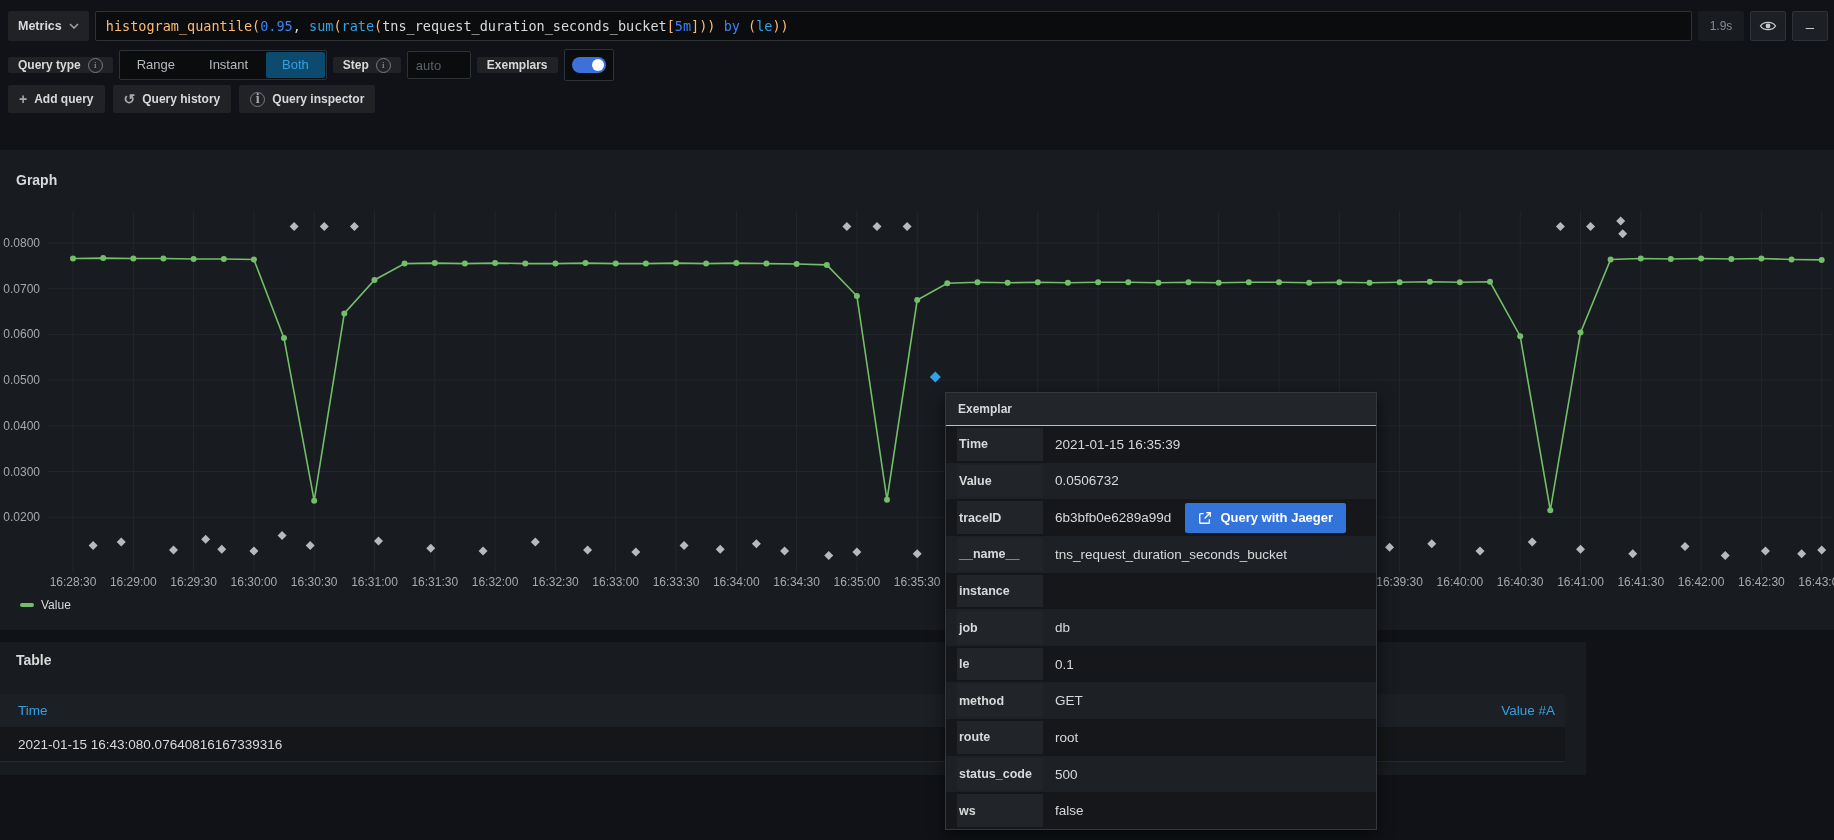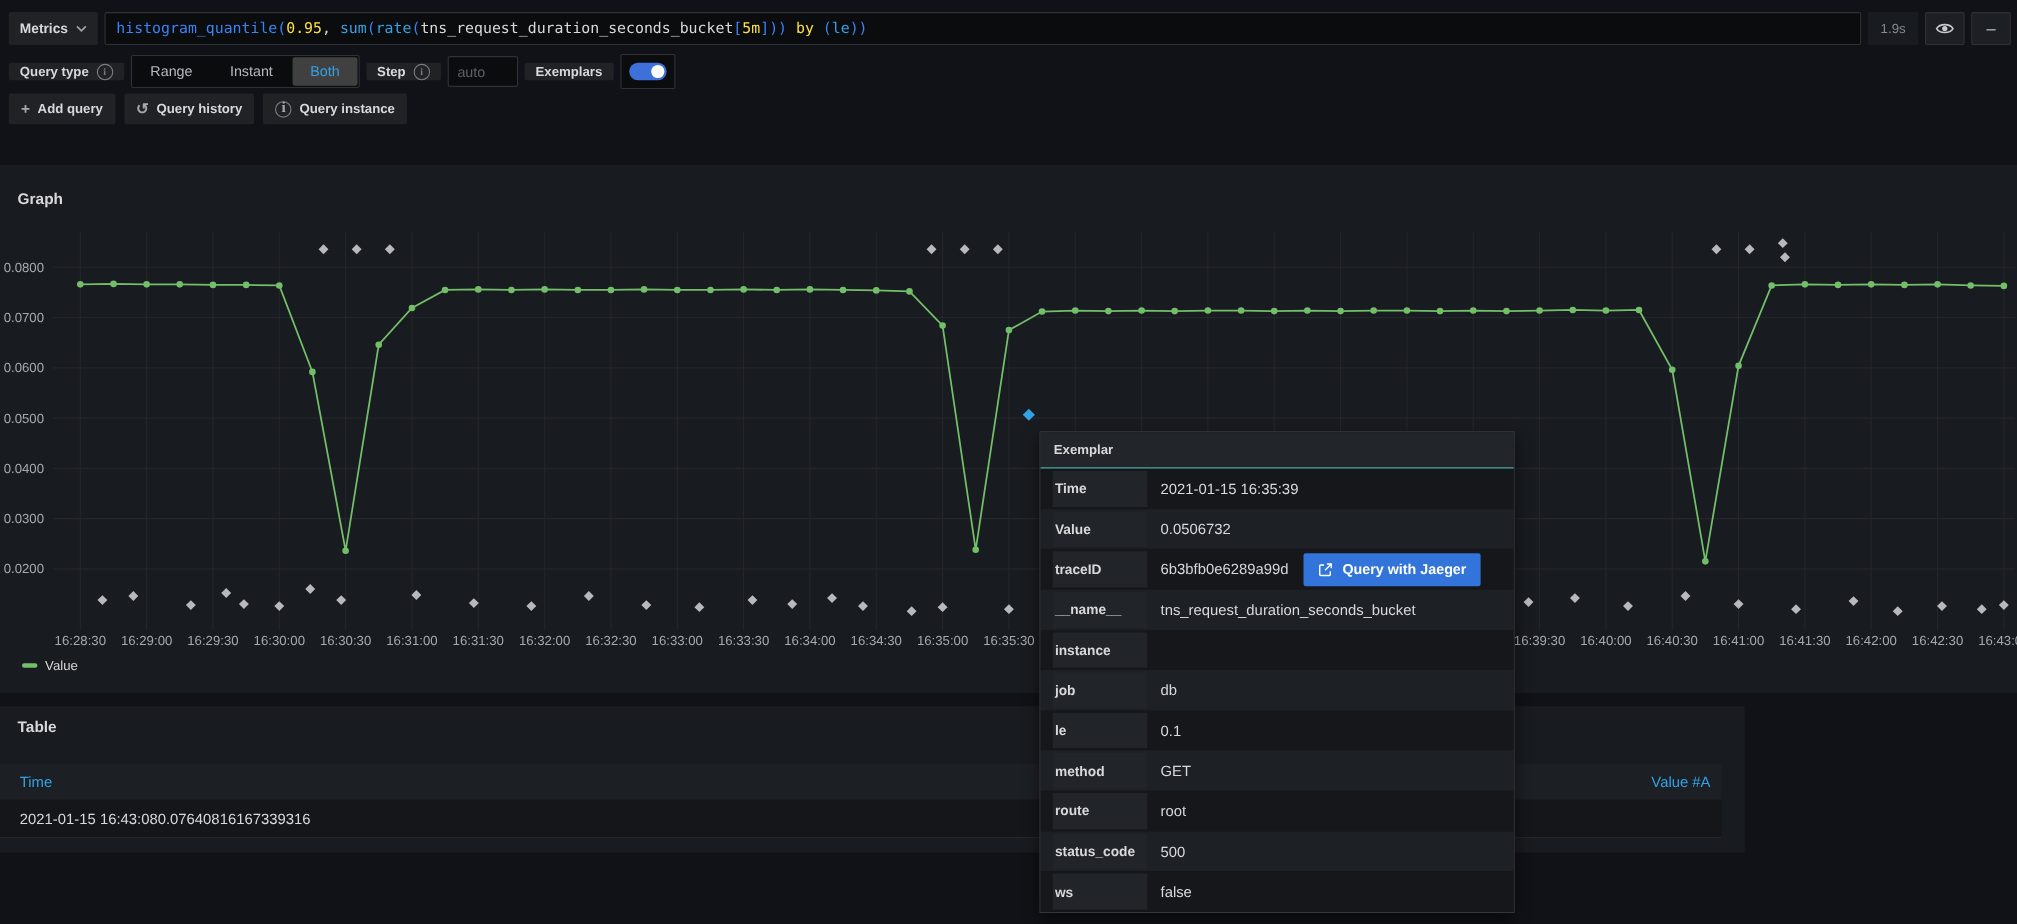--- a/index.html
+++ b/index.html
@@ -10,36 +10,36 @@
   .tb-row{position:absolute;display:flex;align-items:center;}
   .row1{left:8px;top:11px;width:1820px;height:30px;gap:6px;}
   .row2{left:8px;top:50px;height:30px;gap:6px;}
   .row3{left:8px;top:85px;height:28px;gap:8px;}
 
   .ds-btn{display:flex;align-items:center;gap:7px;height:30px;padding:0 10px;background:#202226;
           border:none;border-radius:2px;color:#d8d9da;font-size:12.5px;font-weight:600;cursor:pointer;}
   .query-input{flex:1;height:28px;background:#0b0c0e;border:1px solid #2c3235;border-radius:2px;
           display:flex;align-items:center;padding:0 10px;font-family:"DejaVu Sans Mono",monospace;
           font-size:13.5px;white-space:pre;overflow:hidden;cursor:text;}
-  .tok-plain{color:#d8d9da}.tok-orange{color:#3b82f6}.tok-pink{color:#fde047}.tok-blue{color:#33a2e5}
+  .tok-plain{color:#d8d9da}.tok-orange{color:#fdba74}.tok-pink{color:#3b82f6}.tok-blue{color:#33a2e5}
   .dur-box{height:30px;display:flex;align-items:center;justify-content:center;width:46px;
           background:#181b1f;border-radius:2px;color:#878b91;font-size:12px;}
   .tool-btn{width:36px;height:30px;background:#1c1f23;border:1px solid #2e3137;border-radius:2px;
           display:flex;align-items:center;justify-content:center;color:#c7c9cc;cursor:pointer;}
   .minus-glyph{font-size:15px;color:#c7c9cc;line-height:1;}
 
   .opt-label{display:flex;align-items:center;gap:7px;height:16px;padding:0 10px;background:#202226;
           border-radius:2px;font-size:12px;font-weight:600;color:#d8d9da;}
   .info-ic{width:13px;height:13px;border:1px solid #787b80;border-radius:50%;color:#787b80;
           display:flex;align-items:center;justify-content:center;font-size:9px;font-style:normal;
           font-family:"Liberation Serif",serif;}
   .radio-group{display:flex;align-items:center;height:28px;background:#0b0c0e;border:1px solid #2c3235;
           border-radius:2px;}
   .radio-opt{padding:0 16px;line-height:26px;font-size:13px;color:#b6b9be;cursor:pointer;border-radius:2px;margin:1px;}
-  .radio-opt.selected{background:#404040;color:#33a2e5;}
+  .radio-opt.selected{background:#0c4a6e;color:#33a2e5;}
   .step-input{width:64px;height:28px;background:#0b0c0e;border:1px solid #2c3235;border-radius:2px;
           color:#eab308;font-size:13px;padding:0 8px;box-sizing:border-box;font-family:"Liberation Sans",sans-serif;}
   .step-input::placeholder{color:#5c6066;}
   .toggle-box{width:48px;height:30px;background:#0b0c0e;border:1px solid #2c3235;border-radius:2px;
           display:flex;align-items:center;justify-content:center;cursor:pointer;}
   .toggle-pill{width:34px;height:16px;background:#3d71d9;border-radius:9px;position:relative;}
   .toggle-knob{position:absolute;right:2px;top:2px;width:12px;height:12px;background:#fff;border-radius:50%;}
 
   .action-btn{display:flex;align-items:center;gap:7px;height:28px;padding:0 11px;background:#202226;
           border:none;border-radius:2px;color:#d8d9da;font-size:12px;font-weight:600;cursor:pointer;}
@@ -130,21 +130,21 @@
     <button class="action-btn">
       <span class="btn-ic">+</span>
       <span>Add query</span>
     </button>
     <button class="action-btn">
       <span class="btn-ic">↺</span>
       <span>Query history</span>
     </button>
     <button class="action-btn">
       <span class="info-ic btn-ic">i</span>
-      <span>Query instance</span>
+      <span>Query inspector</span>
     </button>
   </div>
 
   <div class="graph-panel">
     <div class="panel-title">Graph</div>
     <svg id="chart" width="1834" height="385">
         <line x1="48" x2="1832" y1="312.2" y2="312.2" class="grid"></line>
         <text x="40" y="316.2" text-anchor="end" class="ytick">0.0200</text>
         <line x1="48" x2="1832" y1="266.5" y2="266.5" class="grid"></line>
         <text x="40" y="270.5" text-anchor="end" class="ytick">0.0300</text>

